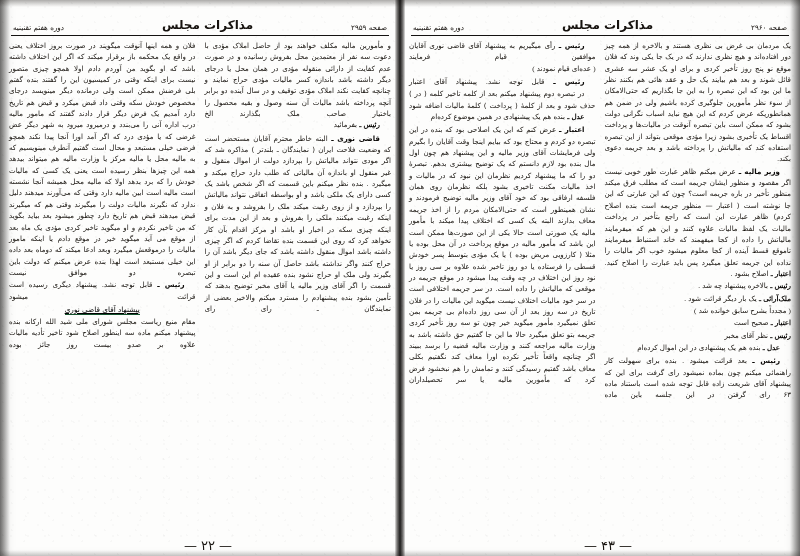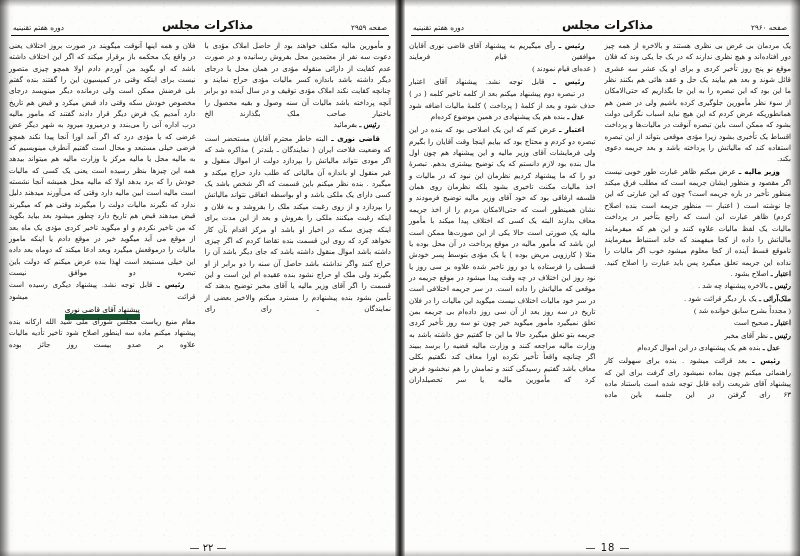--- a/index.html
+++ b/index.html
@@ -115,35 +115,36 @@
     text-align: center;
     text-align-last: center;
   }
   .heading-ul {
     text-align: center;
     text-align-last: center;
     font-size: 7.3px;
     margin: 3px 0 2px 0;
   }
   .heading-ul span {
-    border-bottom: 6px solid #14532d;
+    border-bottom: 1px solid #14532d;
     padding-bottom: .5px;
+    text-decoration: underline;
   }
   .blockquote {
     font-size: 7.1px;
     line-height: 11.3px;
   }
 
   
   .folio {
     position: absolute;
     bottom: 3px;
     left: 16px; right: 0;
     text-align: center;
-    font-size: 10px;
+    font-size: 13px;
     color: #17130f;
     letter-spacing: 1px;
   }
 
   
   .grain {
     position: absolute;
     inset: 0;
     z-index: 7;
     pointer-events: none;
@@ -225,21 +226,21 @@
           </p>
           <p class="par last indent">
             <span class="speaker">عدل ـ</span><span> بنده هم یک پیشنهادی در این اموال کرده‌ام</span>
           </p>
           <p class="par indent">
             <span class="speaker">رئیس ـ</span><span> بعد قرائت میشود . بنده برای سهولت کار راهنمائی میکنم چون بماده نمیشود رای گرفت برای این که پیشنهاد آقای شریعت زاده قابل توجه شده است باستناد ماده ۶۳ رای گرفتن در این جلسه باین ماده</span>
           </p>
         </div>
       </div>
 
-      <div class="folio">— 18 —</div>
+      <div class="folio">— ۴۳ —</div>
       <div class="top-smudge"></div>
       <div class="bottom-smudge"></div>
     </div>
 
     <div class="book-page page-right">
       <div class="running-head">
         <span class="rh-item">دوره هفتم تقنینیه</span>
         <span class="rh-item rh-center">مذاکرات مجلس</span>
         <span class="rh-item">صفحه ۲۹۵۹</span>
       </div>

